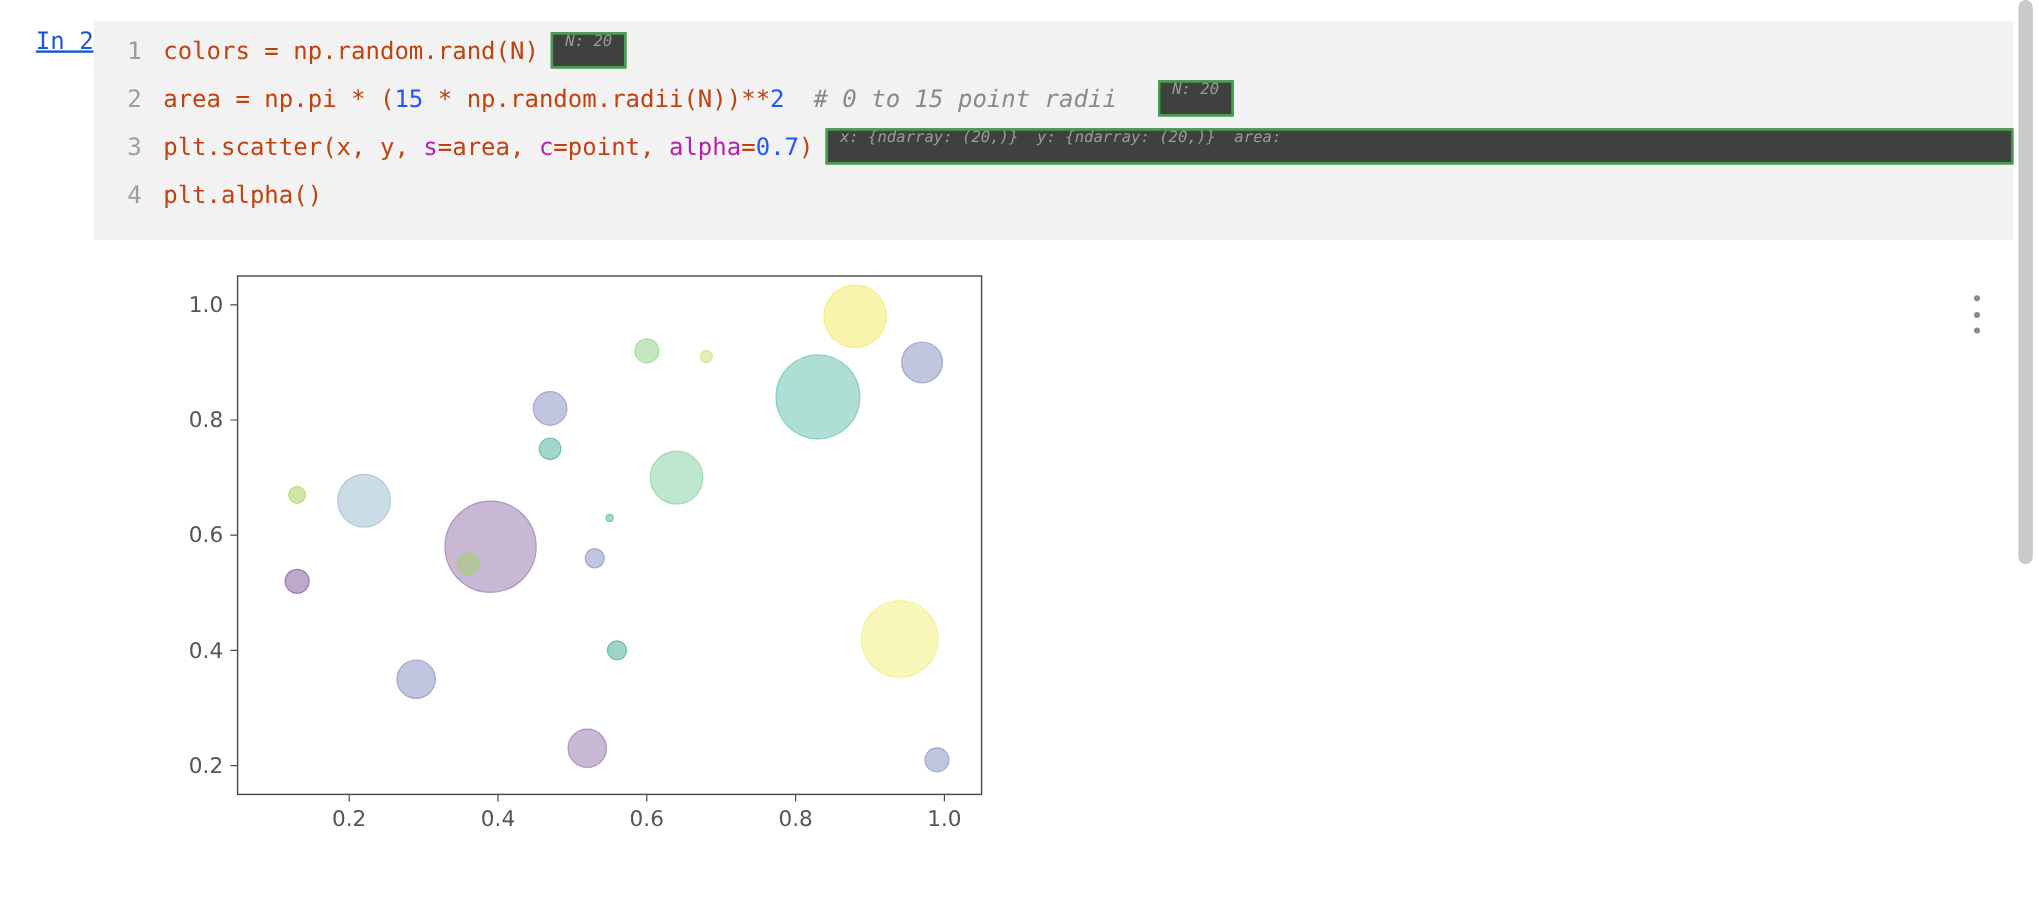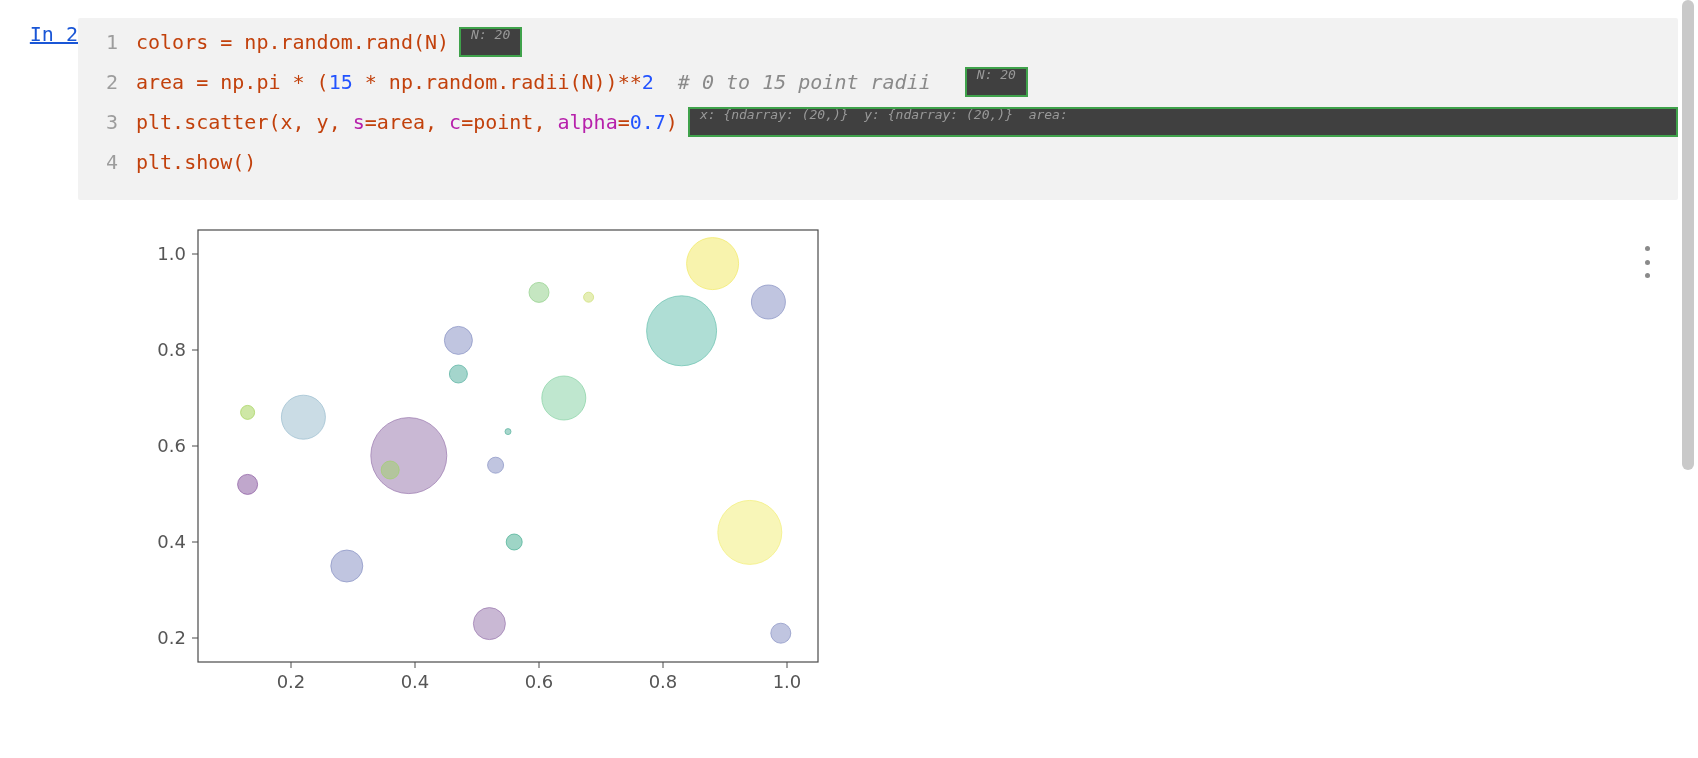--- a/index.html
+++ b/index.html
@@ -192,21 +192,21 @@
           <span class="tok tok-default">)</span>
           <span class="hint-box wide">
             <span class="hint-part">x: {ndarray: (20,)}  y: {ndarray: (20,)}  area:</span>
           </span>
         </span>
       </div>
 
       <div class="code-line">
         <span class="ln">4</span>
         <span class="code-text">
-          <span class="tok tok-default">plt.show()</span>
+          <span class="tok tok-default">plt.alpha()</span>
         </span>
       </div>
 
     </div>
   </div>
 
   <div class="output-area">
     <div class="output-spacer"></div>
     <div class="chart-wrap">
       <svg class="chart" viewBox="0 0 720 480">

